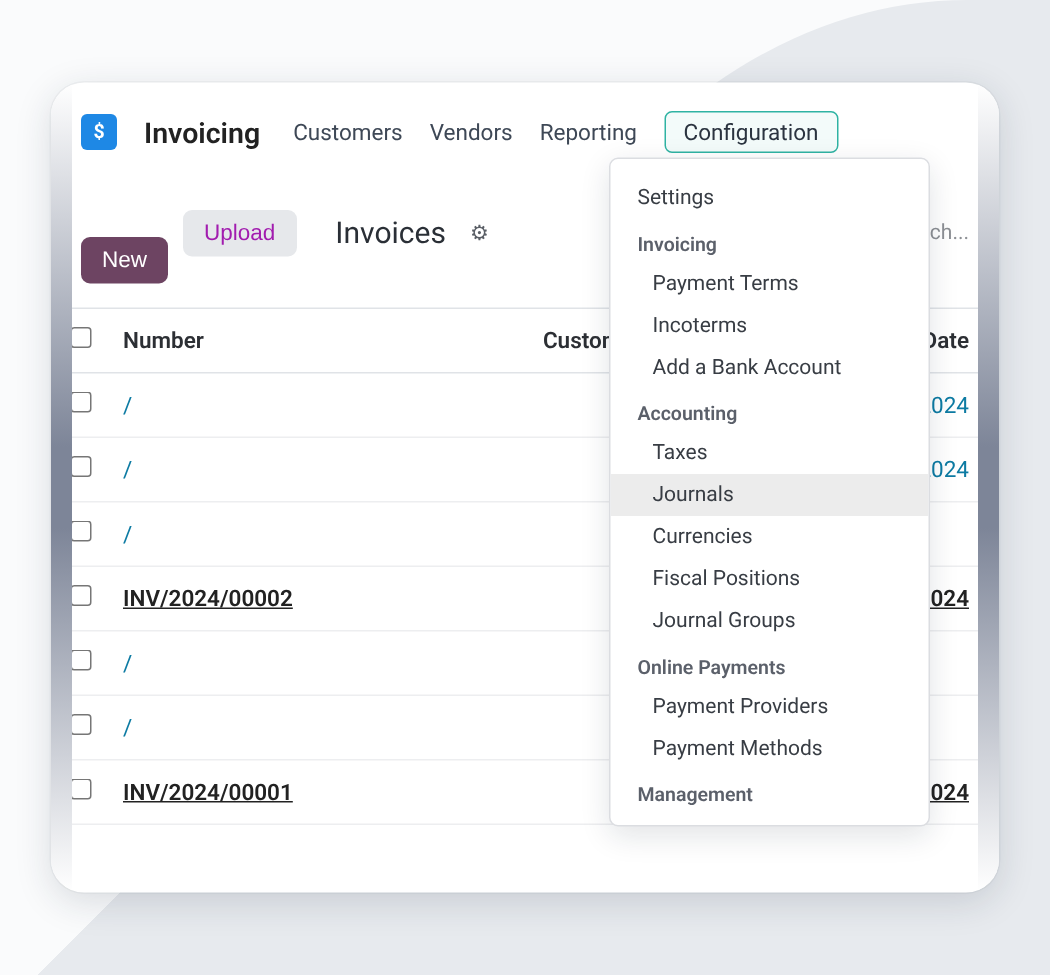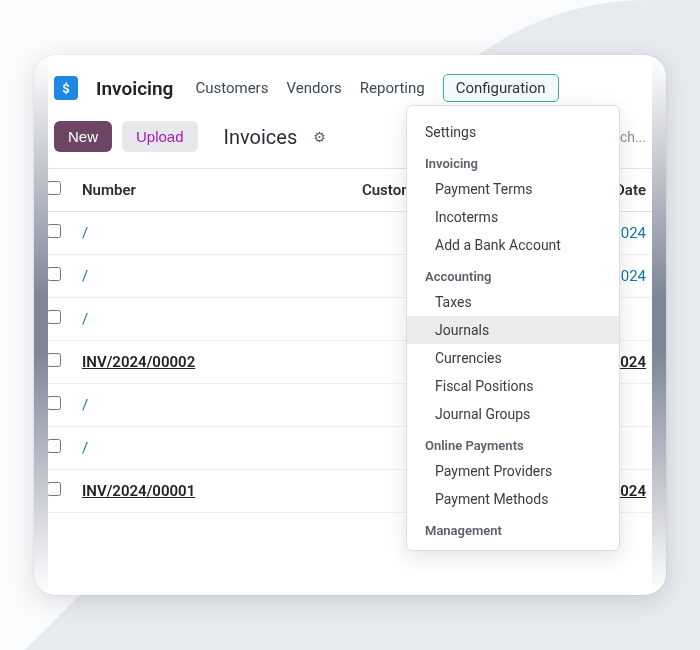--- a/index.html
+++ b/index.html
@@ -22,21 +22,21 @@
   .content { position: absolute; inset: 0; padding: 16px 0 0 0; }
   
   .topnav { display: flex; align-items: center; gap: 18px; padding: 0 20px; height: 34px; }
   .app-icon { width: 24px; height: 24px; background: #1e88e5; border-radius: 4px; display: flex; align-items: center; justify-content: center; color: #fff; font-size: 13px; font-weight: 700; }
   .app-title { font-size: 19px; font-weight: 600; color: #222; margin-right: 4px; }
   .nav-link { font-size: 15px; color: #3e4856; cursor: pointer; }
   .nav-link.active { border: 1px solid #2fb3a3; border-radius: 5px; padding: 4px 12px; background: #f3fbfa; color: #2b3440; }
   
   .actionbar { display: flex; align-items: center; gap: 10px; padding: 16px 20px 12px 20px; }
   .btn { font-size: 15px; border-radius: 6px; padding: 7px 14px; border: none; cursor: pointer; font-weight: 500; }
-  .btn-new { background: #6d4462; color: #fff; }
+  .btn-new { background: #6d4462; color: #fff; margin-top: 37px; }
   .btn-upload { background: #e6e8eb; color: #a21caf; }
   .view-title { font-size: 20px; color: #2a2f36; margin-left: 16px; }
   .gear { color: #5a5f66; margin-left: 6px; font-size: 14px; cursor: pointer; }
   .search { margin-left: auto; font-size: 14px; color: #8c8f94; }
   
   .divider { height: 1px; background: #e0e3e7; margin: 4px 0 0 0; }
   table { width: 100%; border-collapse: collapse; font-size: 15px; }
   th { text-align: left; font-weight: 600; color: #2c2f34; padding: 12px 8px; border-bottom: 1px solid #e0e3e7; }
   td { padding: 12px 8px; border-bottom: 1px solid #edeef0; color: #333; }
   .chk { width: 40px; text-align: center; }

